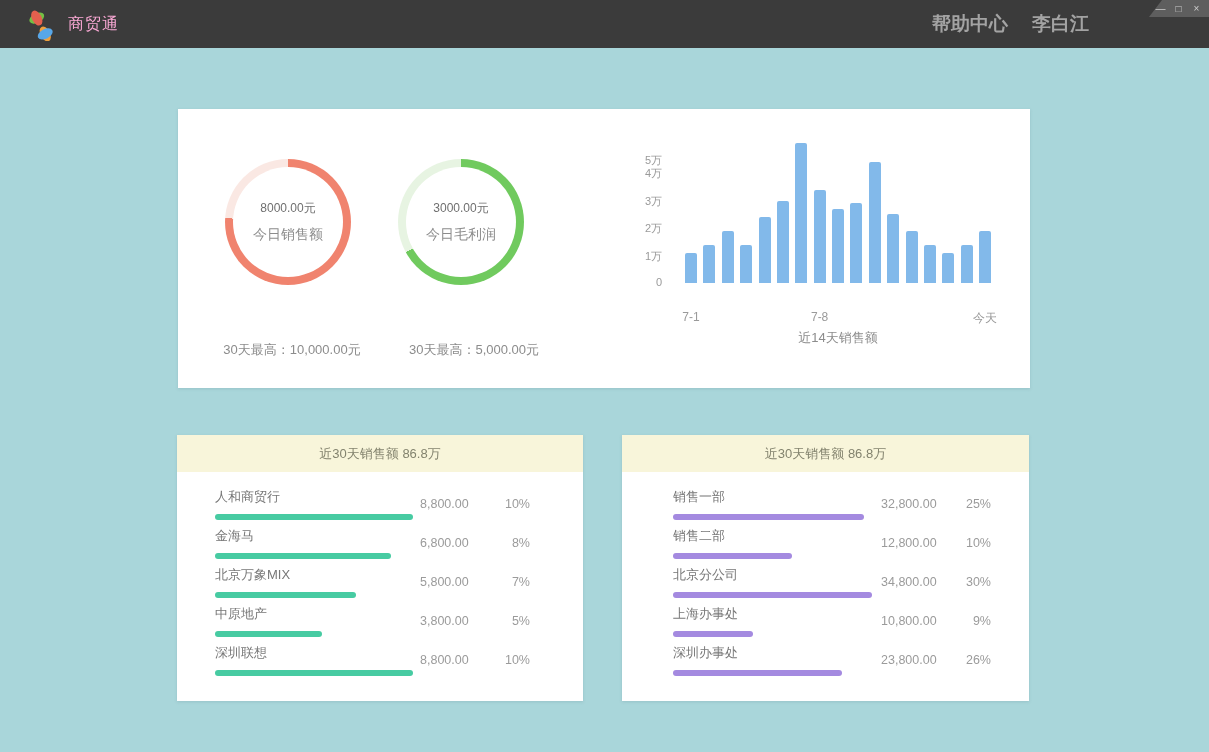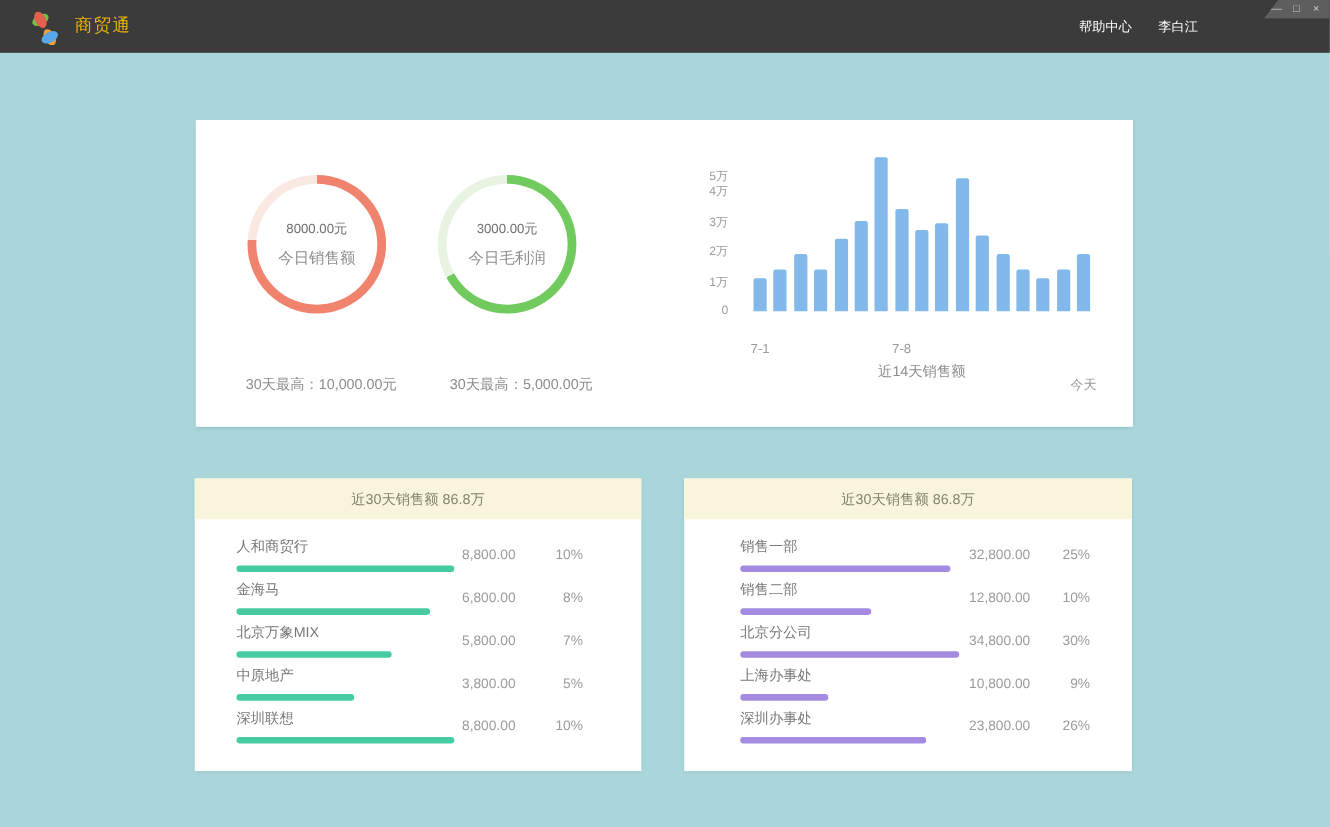--- a/index.html
+++ b/index.html
@@ -4,23 +4,23 @@
 <style>
   * { margin:0; padding:0; box-sizing:border-box; }
   html,body { width:1209px; height:752px; overflow:hidden;
     font-family:"Liberation Sans","DejaVu Sans",sans-serif; }
   .app { position:relative; width:1209px; height:752px; background:#a9d6da; }
 
   
   .titlebar { position:absolute; left:0; top:0; width:100%; height:48px; background:#3b3b3b; }
   .logo { position:absolute; left:25px; top:9px; width:32px; height:32px; }
   .app-title { position:absolute; left:68px; top:0; height:48px; line-height:48px;
-    color:#eab308; font-size:16px; letter-spacing:1px; }
+    color:#f9a8d4; font-size:16px; letter-spacing:1px; }
   .tb-menu { position:absolute; right:120px; top:0; height:48px; display:flex; align-items:center; gap:24px; }
-  .tb-item { color:#ffffff; font-size:12px; cursor:pointer; white-space:nowrap; }
+  .tb-item { color:#a3a3a3; font-size:19px; cursor:pointer; white-space:nowrap;font-weight:bold; }
   .win-controls { position:absolute; right:0; top:0; width:60px; height:17px; background:#5e5e5e;
     clip-path:polygon(13px 0, 100% 0, 100% 100%, 0 100%);
     display:flex; align-items:center; justify-content:flex-end; gap:7px; padding-right:7px; }
   .win-btn { color:#cccccc; font-size:10px; line-height:10px; width:11px; text-align:center; cursor:pointer; }
 
   
   .card { position:absolute; background:#ffffff; box-shadow:0 1px 3px rgba(70,110,115,.18); }
   .top-card { left:178px; top:109px; width:852px; height:279px; }
   .card-left { left:177px; top:435px; width:406px; height:266px; }
   .card-right { left:622px; top:435px; width:407px; height:266px; }
@@ -135,21 +135,21 @@
         <div class="vbar" style="height: 68.8px; background: rgb(130, 185, 234);"></div>
         <div class="vbar" style="height: 52.3px; background: rgb(130, 185, 234);"></div>
         <div class="vbar" style="height: 38.5px; background: rgb(130, 185, 234);"></div>
         <div class="vbar" style="height: 30.3px; background: rgb(130, 185, 234);"></div>
         <div class="vbar" style="height: 38.5px; background: rgb(130, 185, 234);"></div>
         <div class="vbar" style="height: 52.3px; background: rgb(130, 185, 234);"></div>
       </div>
     <div class="x-axis">
         <div class="xtick" style="left: 6px;">7-1</div>
         <div class="xtick" style="left: 134.625px;">7-8</div>
-        <div class="xtick" style="left: 300px; margin-top: 32px;">今天</div>
+        <div class="xtick" style="left: 300px;">今天</div>
       </div>
     <div class="chart-title">近14天销售额</div>
   </div>
 
   <div class="card card-left">
     <div class="card-header">近30天销售额 86.8万</div>
     <div class="rows">
         <div class="crow">
           <div class="crow-left">
             <div class="crow-label">人和商贸行</div>

